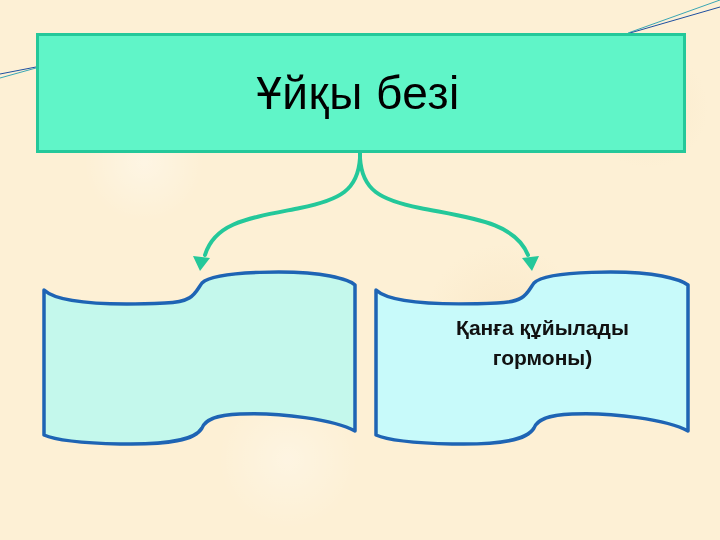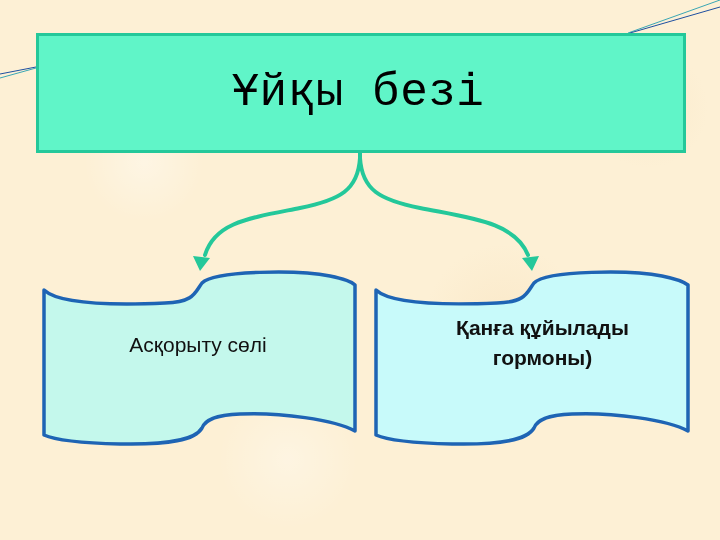--- a/index.html
+++ b/index.html
@@ -32,21 +32,21 @@
       top: 33px;
       width: 644px;
       height: 114px;
       background: #60F5C8;
       border: 3px solid #24C89A;
       display: flex;
       align-items: center;
       justify-content: center;
     }
     .title-text {
-      font-family: Liberation Mono, monospace;
+      font-family: Liberation Sans, sans-serif;
       font-size: 46px;
       color: #000000;
       letter-spacing: 0.5px;
       margin-left: -6px;
     }
     .node-text {
       position: absolute;
       text-align: center;
       font-family: "Liberation Sans", sans-serif;
       font-size: 21px;
@@ -110,19 +110,18 @@
            C527 440 502 445 452 444
            C412 443 387 440 376 435
            Z" fill="#C8FAFA" stroke="#1E64B4" stroke-width="3.5" stroke-linejoin="round"></path>
 </svg>
 
 <div class="title-box">
   <span class="title-text">Ұйқы безі</span>
 </div>
 
 <div class="node-text" id="left-text">
-  <div>Асқорыту сөлі</div>
 </div>
 
 <div class="node-text" id="right-text">
   <div>Қанға құйылады</div>
   <div>гормоны)</div>
 </div>
 
 </body></html>

